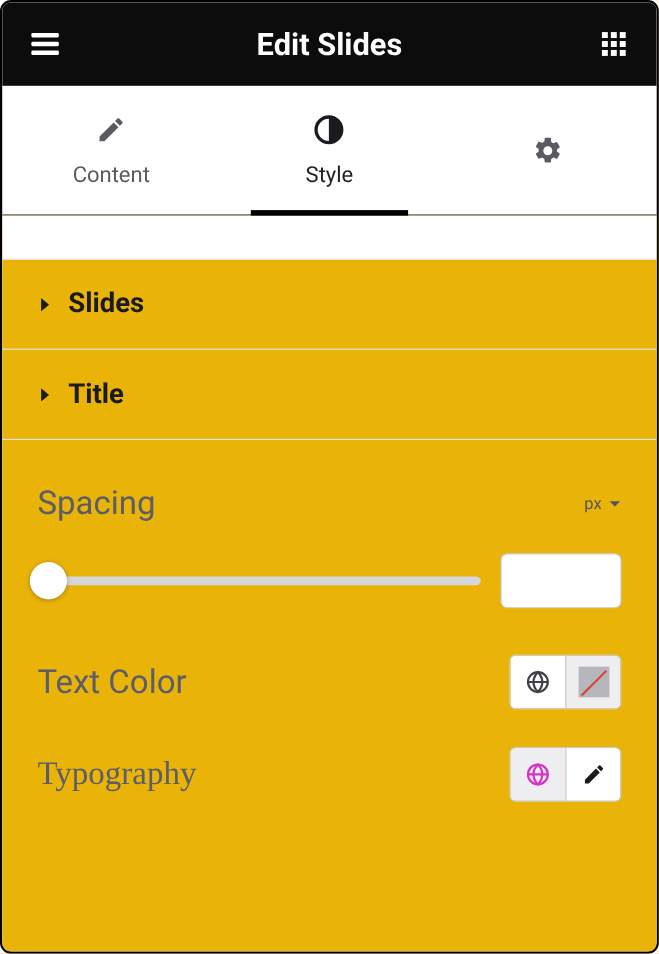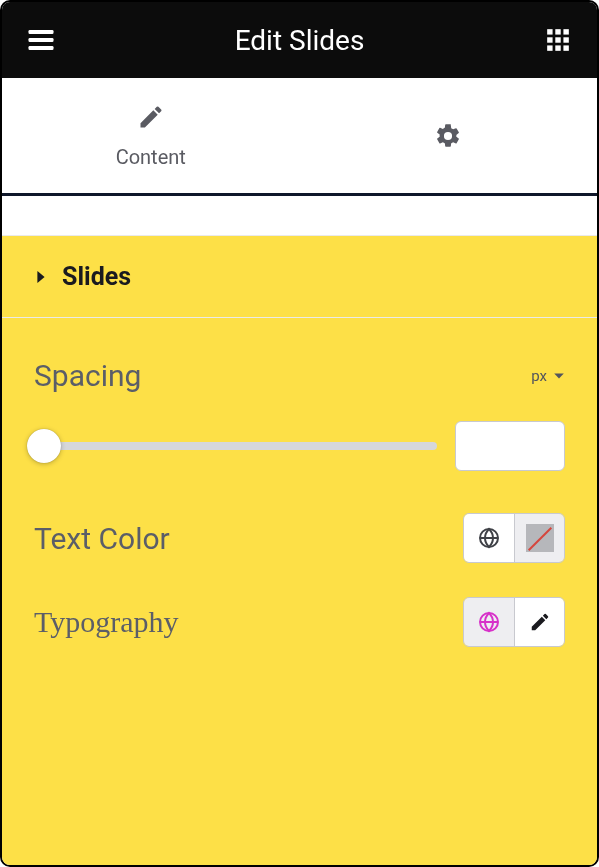--- a/index.html
+++ b/index.html
@@ -34,26 +34,26 @@
     height: 34px;
     display: flex;
     align-items: center;
     justify-content: center;
     cursor: pointer;
   }
   .menu-btn svg, .grid-btn svg { fill: #fff; }
   .header-title {
     color: #fff;
     font-size: 28px;
-    font-weight: 400;
+    font-weight: 700;
   }
   .tabs {
     display: flex;
     height: 118px;
-    border-bottom: 3px solid #0f172a;
+    border-bottom: 1px solid #0f172a;
   }
   .tab {
     flex: 1;
     display: flex;
     flex-direction: column;
     align-items: center;
     justify-content: center;
     gap: 14px;
     cursor: pointer;
     position: relative;
@@ -79,21 +79,21 @@
     justify-content: center;
   }
   .tab-icon svg { width: 28px; height: 28px; }
   .tab-label {
     font-size: 20px;
     font-weight: 400;
   }
   .sections {
     flex: 1;
     overflow-y: auto;
-    background: #fde047;
+    background: #eab308;
   }
   .section {
     border-bottom: 1px solid #eaeaea;
   }
   .section-spacer {
     height: 40px;
     background: #fff;
     border-bottom: 1px solid #eaeaea;
   }
   .section-header {
@@ -235,20 +235,29 @@
 
   <div class="tabs">
     <div class="tab">
       <div class="tab-icon">
         <svg viewBox="0 0 24 24" fill="#5a5b62">
             <path d="M3 17.25V21h3.75l11-11-3.75-3.75-11 11zM20.71 7.04a1 1 0 0 0 0-1.41l-2.34-2.34a1 1 0 0 0-1.41 0l-1.83 1.83 3.75 3.75 1.83-1.83z"></path>
           </svg>
       </div>
       <div class="tab-label">Content</div>
     </div>
+    <div class="tab active">
+      <div class="tab-icon">
+        <svg viewBox="0 0 24 24">
+            <circle cx="12" cy="12" r="10" fill="none" stroke="#1a1a1f" stroke-width="2.6"></circle>
+            <path d="M12 2 a10 10 0 0 1 0 20 z" fill="#1a1a1f"></path>
+          </svg>
+      </div>
+      <div class="tab-label">Style</div>
+    </div>
     <div class="tab">
       <div class="tab-icon">
         <svg viewBox="0 0 24 24" fill="#5a5b62">
             <path d="M19.14 12.94a7.14 7.14 0 0 0 .05-.94 7.14 7.14 0 0 0-.05-.94l2.03-1.58a.5.5 0 0 0 .12-.64l-1.92-3.32a.5.5 0 0 0-.6-.22l-2.39.96a7.03 7.03 0 0 0-1.62-.94l-.36-2.54A.5.5 0 0 0 13.9 2h-3.8a.5.5 0 0 0-.5.42l-.36 2.54c-.58.24-1.12.55-1.62.94l-2.39-.96a.5.5 0 0 0-.6.22L2.71 8.48a.5.5 0 0 0 .12.64l2.03 1.58c-.03.31-.05.63-.05.94s.02.63.05.94l-2.03 1.58a.5.5 0 0 0-.12.64l1.92 3.32c.13.22.39.31.6.22l2.39-.96c.5.39 1.04.7 1.62.94l.36 2.54c.4.24.25.42.5.42h3.8c.25 0 .46-.18.5-.42l.36-2.54c.58-.24 1.12-.55 1.62-.94l2.39.96c.21.09.47 0 .6-.22l1.92-3.32a.5.5 0 0 0-.12-.64l-2.03-1.58zM12 15.5A3.5 3.5 0 1 1 12 8.5a3.5 3.5 0 0 1 0 7z"></path>
           </svg>
       </div>
     </div>
   </div>
 
   <div class="sections">
@@ -259,20 +268,30 @@
       <div class="section-header">
         <div class="caret">
           <svg viewBox="0 0 10 10" width="12" height="12" fill="#1a1a1f">
               <path d="M2 0 L8 5 L2 10 Z"></path>
             </svg>
         </div>
         <div class="section-title">Slides</div>
       </div>
     </div>
 
+    <div class="section">
+      <div class="section-header">
+        <div class="caret">
+          <svg viewBox="0 0 10 10" width="12" height="12" fill="#1a1a1f">
+              <path d="M2 0 L8 5 L2 10 Z"></path>
+            </svg>
+        </div>
+        <div class="section-title">Title</div>
+      </div>
+    </div>
 
     <div class="section" style="border-bottom:none;">
 
       <div class="section-body">
 
         <div class="control-row">
           <div class="control-label">Spacing</div>
           <div class="unit-select">
             <span>px</span>
             <svg viewBox="0 0 10 10" width="12" height="12" fill="#53555d">

